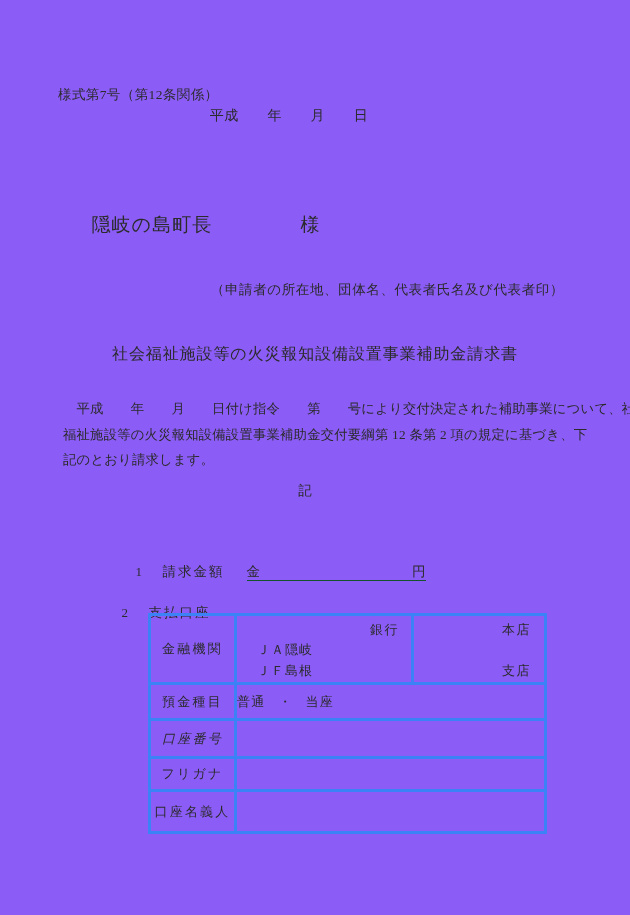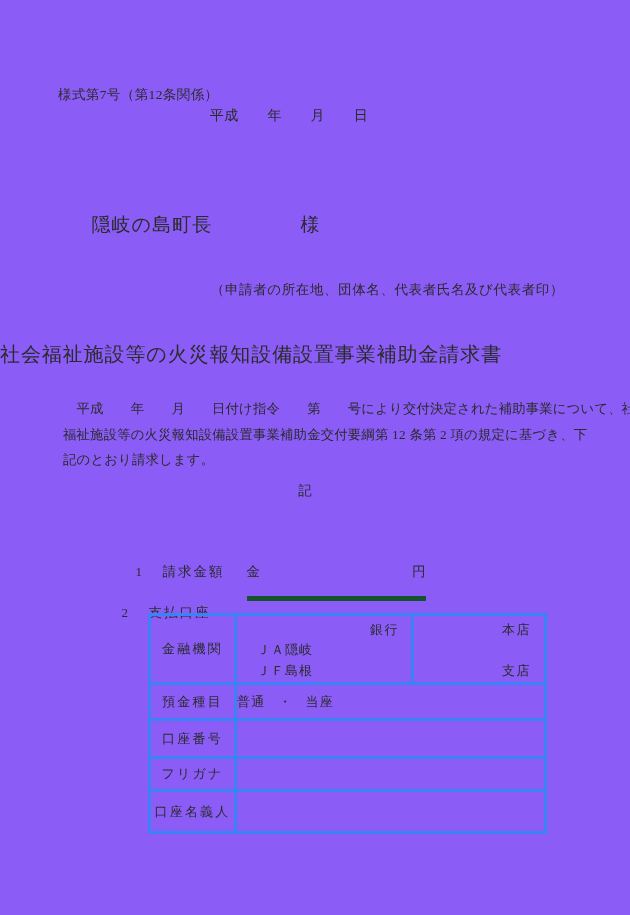--- a/index.html
+++ b/index.html
@@ -66,23 +66,23 @@
     font-size: 13.5px;
     letter-spacing: 0.6px;
     margin-left: 44px;
   }
 
   
   #doc-title {
     left: 0;
     right: 0;
     top: 346px;
-    font-size: 20px;
+    text-align: center;
+    font-size: 16px;
     letter-spacing: 0.9px;
-    font-family: Liberation Mono, monospace;
   }
 
   
   #body-text {
     position: absolute;
     left: 63px;
     top: 396px;
     width: 503px;
     font-size: 13.3px;
     line-height: 25.5px;
@@ -121,22 +121,22 @@
     display: inline-block;
     width: 27px;
   }
   #item1 .lbl {
     display: inline-block;
     width: 84px;
     letter-spacing: 2px;
   }
   #amount-blank {
     display: inline-block;
-    border-bottom: 5px solid #14532d;
-    padding-bottom: 18px;
+    border-bottom: 1px solid #14532d;
+    padding-bottom: 2px;
   }
   #amount-blank .yen-pre {
     display: inline-block;
   }
   #amount-blank .fill {
     display: inline-block;
     width: 152px;
   }
   #amount-blank .yen-post {
     display: inline-block;
@@ -170,21 +170,21 @@
     padding: 0;
     vertical-align: middle;
   }
   .col-label {
     width: 83px;
     text-align: center;
     letter-spacing: 2.2px;
   }
   .row-fin   { height: 69px; }
   .row-kind  { height: 36px; }
-  .row-num   { height: 38px; }
+  .row-num   { height: 38px; font-style: italic; }
   .row-kana  { height: 33px; }
   .row-owner { height: 42px; }
 
   
   .fin-mid {
     position: relative;
     width: 174px;
   }
   .fin-mid .bank-word {
     position: absolute;

